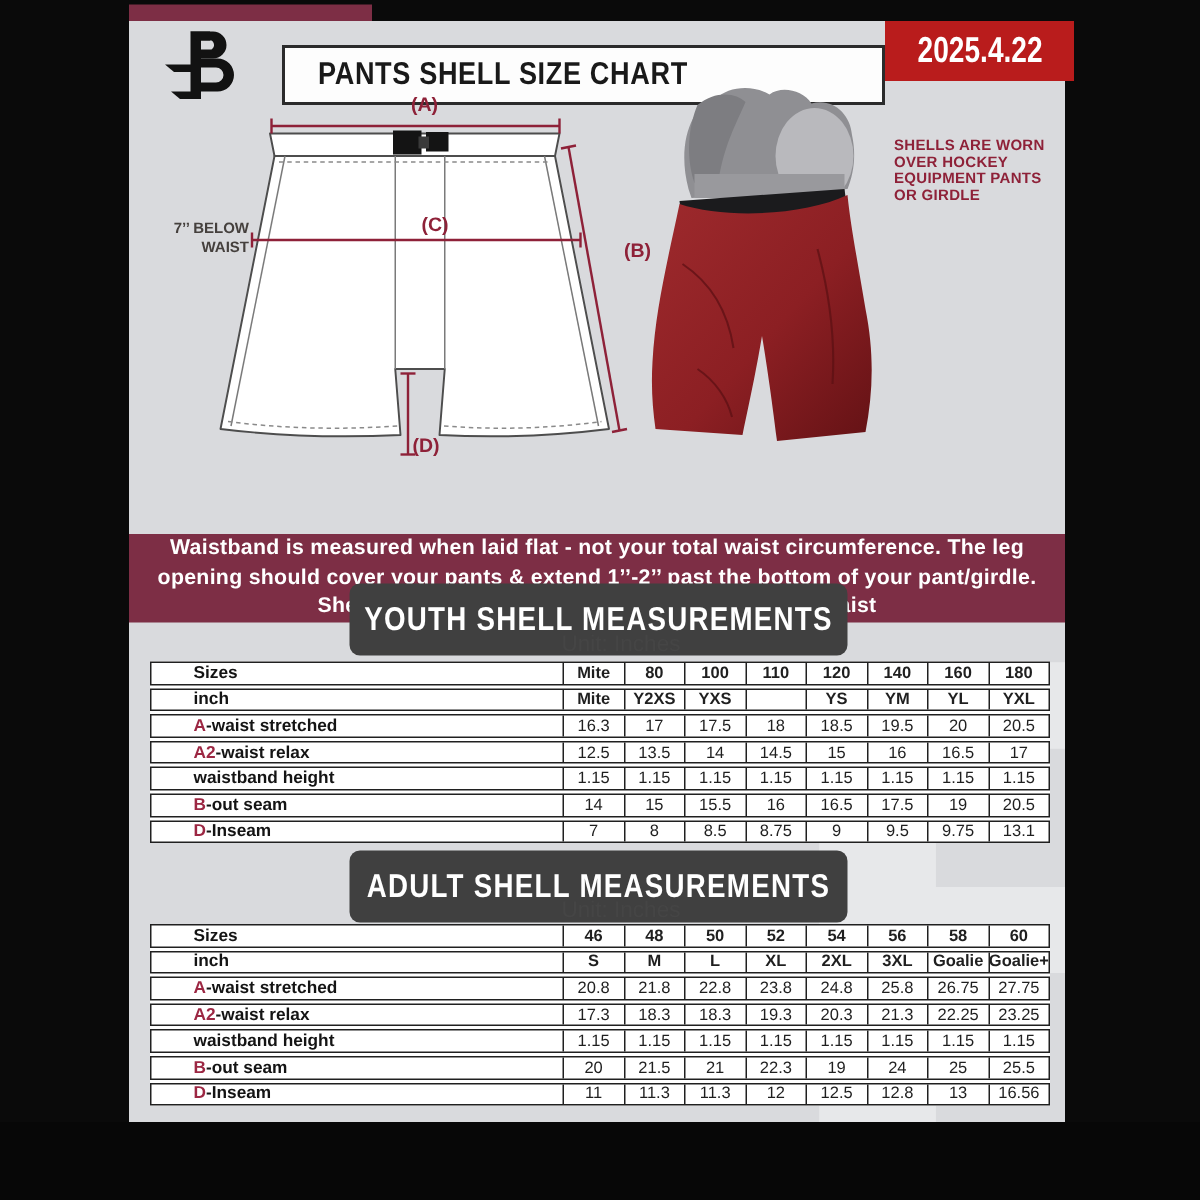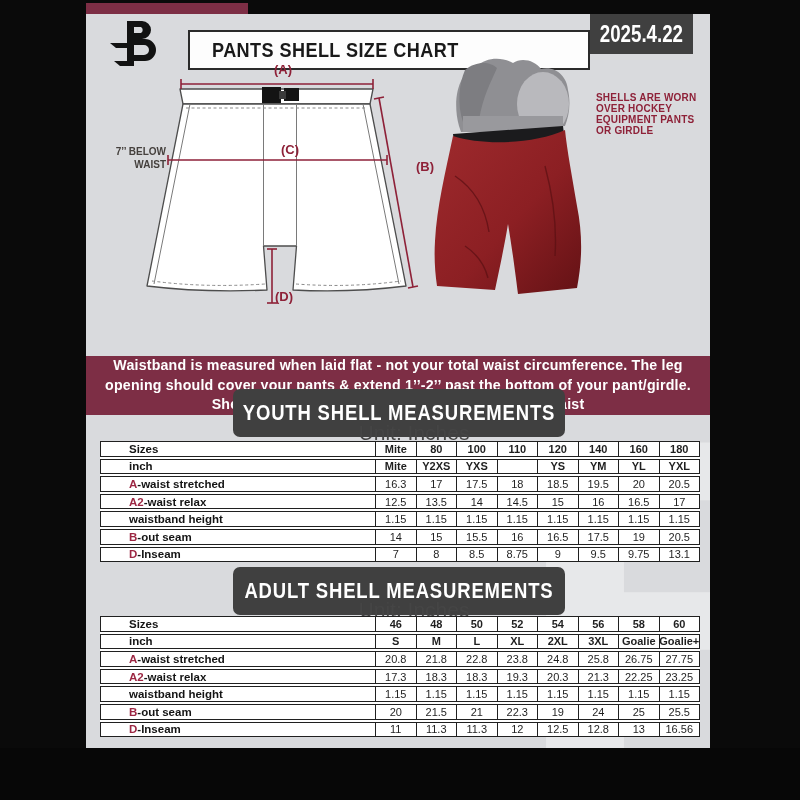--- a/index.html
+++ b/index.html
@@ -7,38 +7,38 @@
         font-family:"Liberation Sans",sans-serif;}
   .content-bg{position:absolute;left:86px;top:14px;width:624px;height:734px;background:#d9dadd;}
   
   .top-accent{position:absolute;left:86px;top:3px;width:162px;height:11px;background:#7d2e45;}
   .logo-box{position:absolute;left:86px;top:14px;width:102px;height:40px;background:#d9dadd;}
   .logo-svg{position:absolute;left:104px;top:15px;}
   .title-bar{position:absolute;left:188px;top:30px;width:402px;height:40px;background:#fdfdfd;
              border:2px solid #2b2b2b;box-sizing:border-box;display:flex;align-items:center;}
   .title-text{font-size:21px;font-weight:700;color:#191919;letter-spacing:.5px;
               display:inline-block;transform:scaleX(.86);transform-origin:left center;margin-left:22px;white-space:nowrap;}
-  .date-box{position:absolute;left:590px;top:14px;width:103px;height:40px;background:#404040;
+  .date-box{position:absolute;left:590px;top:14px;width:126px;height:40px;background:#b91c1c;
             display:flex;align-items:center;justify-content:center;}
   .date-text{font-size:24px;font-weight:800;color:#fff;display:inline-block;transform:scaleX(.78);white-space:nowrap;}
   
   .diagram-svg{position:absolute;left:100px;top:58px;}
   .photo-svg{position:absolute;left:425px;top:56px;}
   .photo-caption{position:absolute;left:596px;top:92px;width:120px;}
   .photo-caption span{display:block;font-size:10px;line-height:11px;font-weight:700;color:#8e2138;letter-spacing:.2px;}
   
   .notice{position:absolute;left:86px;top:326px;width:624px;height:59px;background:#7d2e45;
           display:flex;flex-direction:column;align-items:center;justify-content:center;margin-top:30px;}
   .notice span{display:block;font-size:14.2px;line-height:19.5px;font-weight:600;color:#fff;letter-spacing:.2px;white-space:nowrap;}
   
   .section-banner{position:absolute;left:233px;width:332px;height:48px;background:#404040;border-radius:7px;
                   display:flex;align-items:center;justify-content:center;}
   .section-banner span{font-size:22px;font-weight:800;color:#fff;letter-spacing:1px;
                        display:inline-block;transform:scaleX(.84);white-space:nowrap;}
-  .unit{position:absolute;left:86px;width:656px;text-align:center;font-size:21px;color:#454545;font-weight:500;}
+  .unit{position:absolute;left:86px;width:656px;text-align:center;font-size:15px;color:#454545;font-weight:500;}
   
   .mtable{position:absolute;left:100px;width:600px;background:#ffffff;}
   .trow{display:flex;background:#fff;border:1.3px solid #202020;box-sizing:border-box;height:15.6px;margin-bottom:2px;}
   .trow:last-child{margin-bottom:0;}
   .tcell{border-right:1.3px solid #202020;display:flex;align-items:center;justify-content:center;
          font-size:11px;color:#1f1f1f;overflow:hidden;}
   .tcell:last-child{border-right:none;}
   .tcell.label{width:275px;flex:none;justify-content:flex-start;padding-left:28px;box-sizing:border-box;
                font-weight:700;font-size:11.5px;color:#141414;}
   .tcell.val{flex:1;}

